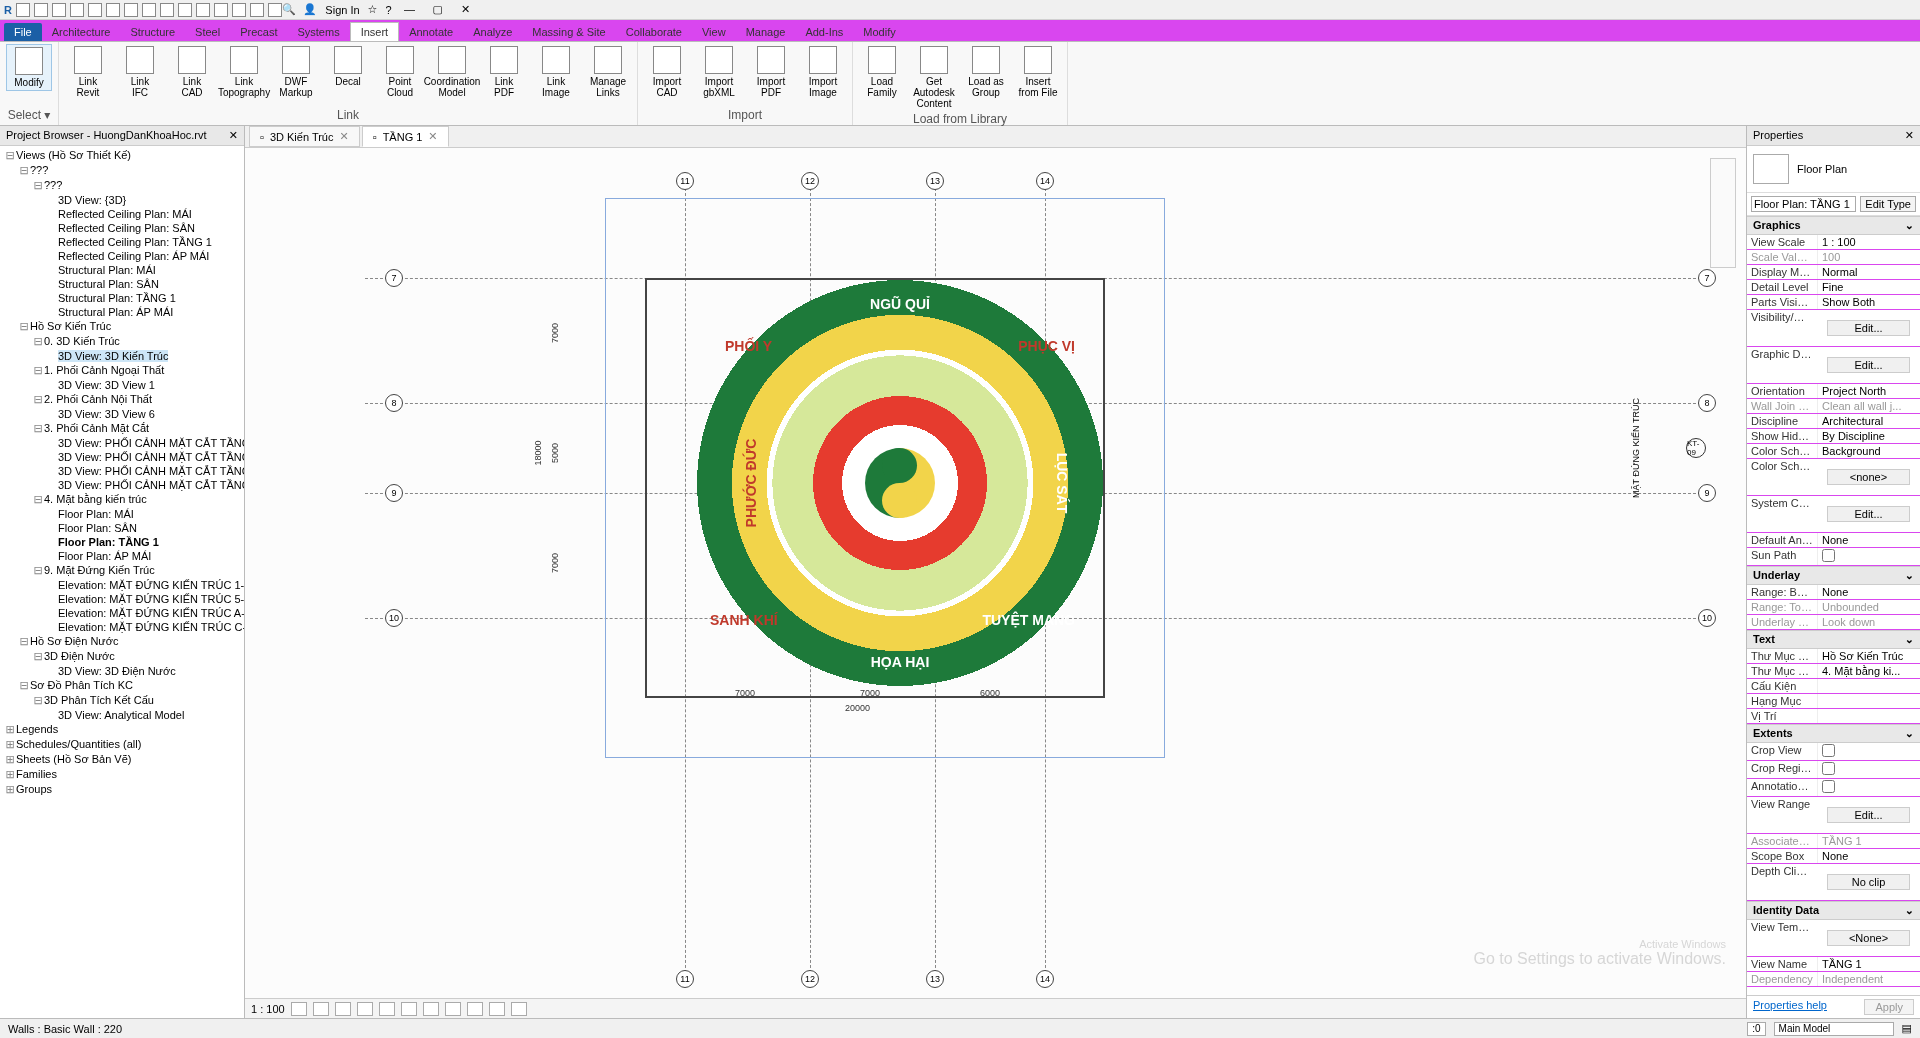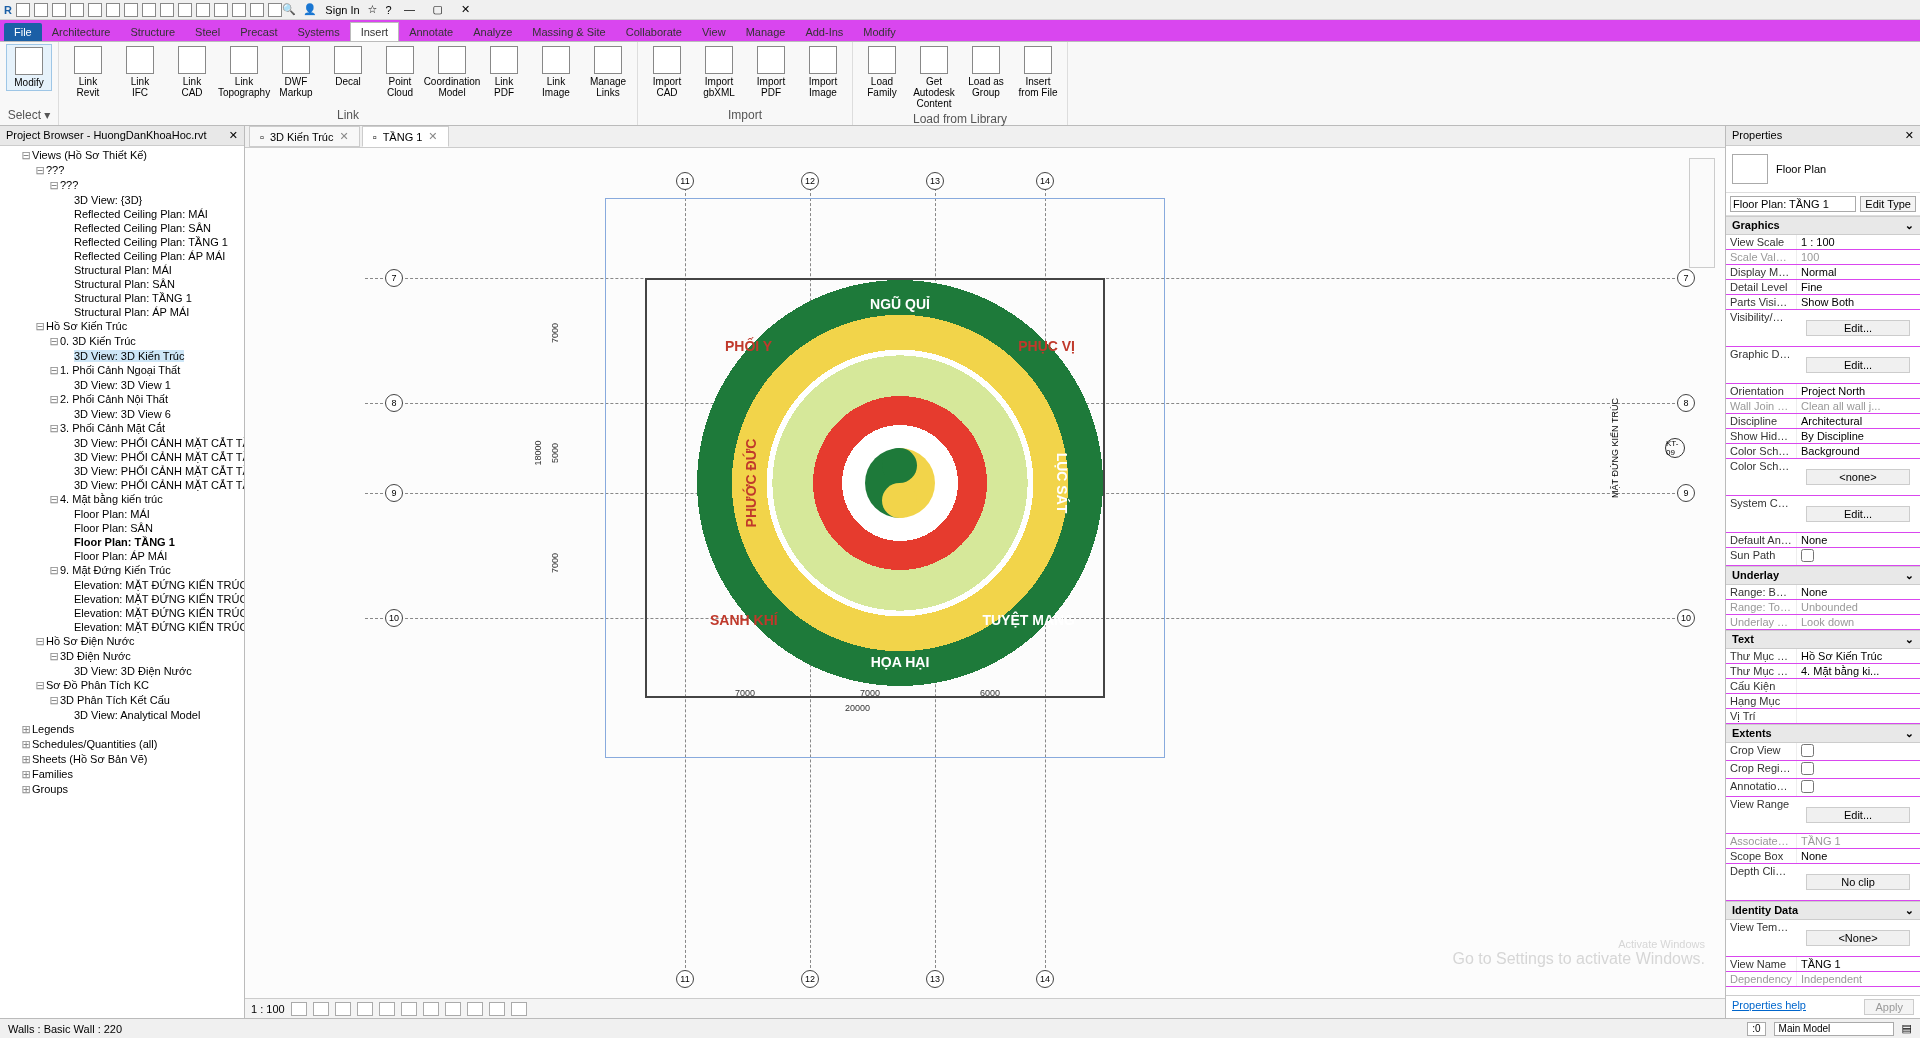--- a/index.html
+++ b/index.html
@@ -22,21 +22,21 @@
 .ribbon-panel .panel-label { text-align: center; font-size: 12px; color: #555; padding: 1px 0; }
 .ribbon-item { display: flex; flex-direction: column; align-items: center; width: 46px; padding: 2px; cursor: pointer; }
 .ribbon-item .r-icon { width: 28px; height: 28px; border: 1px solid #888; background: #fff; margin-bottom: 2px; }
 .ribbon-item .r-label { font-size: 10px; text-align: center; line-height: 1.1; }
 .ribbon-item.modify { background: #e6f2fb; border: 1px solid #9ec6e6; }
 
 .workspace { flex: 1; display: flex; min-height: 0; }
 .browser { width: 245px; background: #fff; border-right: 1px solid #bbb; display: flex; flex-direction: column; }
 .panel-header { background: #e8e8e8; padding: 3px 6px; border-bottom: 1px solid #ccc; display: flex; justify-content: space-between; }
 .panel-header .close { cursor: pointer; }
-.tree { flex: 1; overflow: auto; padding: 2px 16px; }
+.tree { flex: 1; overflow: auto; padding: 2px 0; }
 .tree-node { padding: 1px 4px 1px 0; white-space: nowrap; cursor: pointer; }
 .tree-node .twist { display: inline-block; width: 12px; text-align: center; color: #888; }
 .tree-node .label { }
 .tree-node.selected .label { background: #cde6f7; }
 .tree-node.bold .label { font-weight: bold; }
 .d0 { padding-left: 4px; } .d1 { padding-left: 18px; } .d2 { padding-left: 32px; } .d3 { padding-left: 46px; }
 
 .center { flex: 1; display: flex; flex-direction: column; background: #fff; }
 .viewtabs { height: 22px; background: #f0f0f0; display: flex; align-items: center; border-bottom: 1px solid #ccc; padding-left: 4px; gap: 2px; }
 .viewtab { padding: 3px 10px; border: 1px solid #ccc; background: #f8f8f8; display: flex; gap: 6px; align-items: center; cursor: pointer; }
@@ -50,21 +50,21 @@
 .yinyang::before,.yinyang::after{content:"";position:absolute;width:35px;height:35px;border-radius:50%;left:17px;}
 .yinyang::before{top:0;background:#1e7a3a;}
 .yinyang::after{bottom:0;background:#f2d44a;}
 .sector-label{position:absolute;font-weight:bold;font-size:14px;color:#fff;}
 .gridline-h { position: absolute; left: 120px; right: 40px; border-top: 1.5px dashed #888; }
 .gridline-v { position: absolute; top: 30px; bottom: 20px; border-left: 1.5px dashed #888; }
 .gridbub { position: absolute; width: 18px; height: 18px; border: 1.5px solid #444; border-radius: 50%; background: #fff; font-size: 9px; display:flex;align-items:center;justify-content:center; }
 .dim { position: absolute; font-size: 9px; color: #333; }
 .navwheel { position: absolute; right: 10px; top: 10px; width: 26px; height: 110px; border: 1px solid #ccc; background: #fafafa; }
 
-.props { width: 195px; background: #fff; border-left: 1px solid #bbb; display: flex; flex-direction: column; }
+.props { width: 174px; background: #fff; border-left: 1px solid #bbb; display: flex; flex-direction: column; }
 .type-sel { padding: 8px 6px; display: flex; align-items: center; gap: 8px; border-bottom: 1px solid #ddd; }
 .type-sel .ticon { width: 36px; height: 30px; border: 1px solid #aaa; background: #fff; }
 .inst-row { display: flex; padding: 3px 4px; gap: 4px; border-bottom: 1px solid #ddd; }
 .inst-row .sel { flex: 1; border: 1px solid #aaa; padding: 1px 2px; background: #fff; }
 .inst-row .et { border: 1px solid #aaa; padding: 1px 4px; background: #f4f4f4; }
 .prop-group { background: #e8e8e8; padding: 2px 6px; font-weight: bold; border-top: 1px solid #ccc; border-bottom: 1px solid #ccc; display:flex; justify-content:space-between;}
 .prop-row { display: flex; border-bottom: 1px solid #d946ef; }
 .prop-row .pk { width: 70px; padding: 1px 4px; color: #333; overflow: hidden; text-overflow: ellipsis; white-space: nowrap; }
 .prop-row .pv { flex: 1; padding: 1px 4px; border-left: 1px solid #eee; overflow: hidden; white-space: nowrap; }
 .prop-row .pv.btn { text-align: center; background: #f0f0f0; border: 1px solid #ccc; margin: 10px; }

